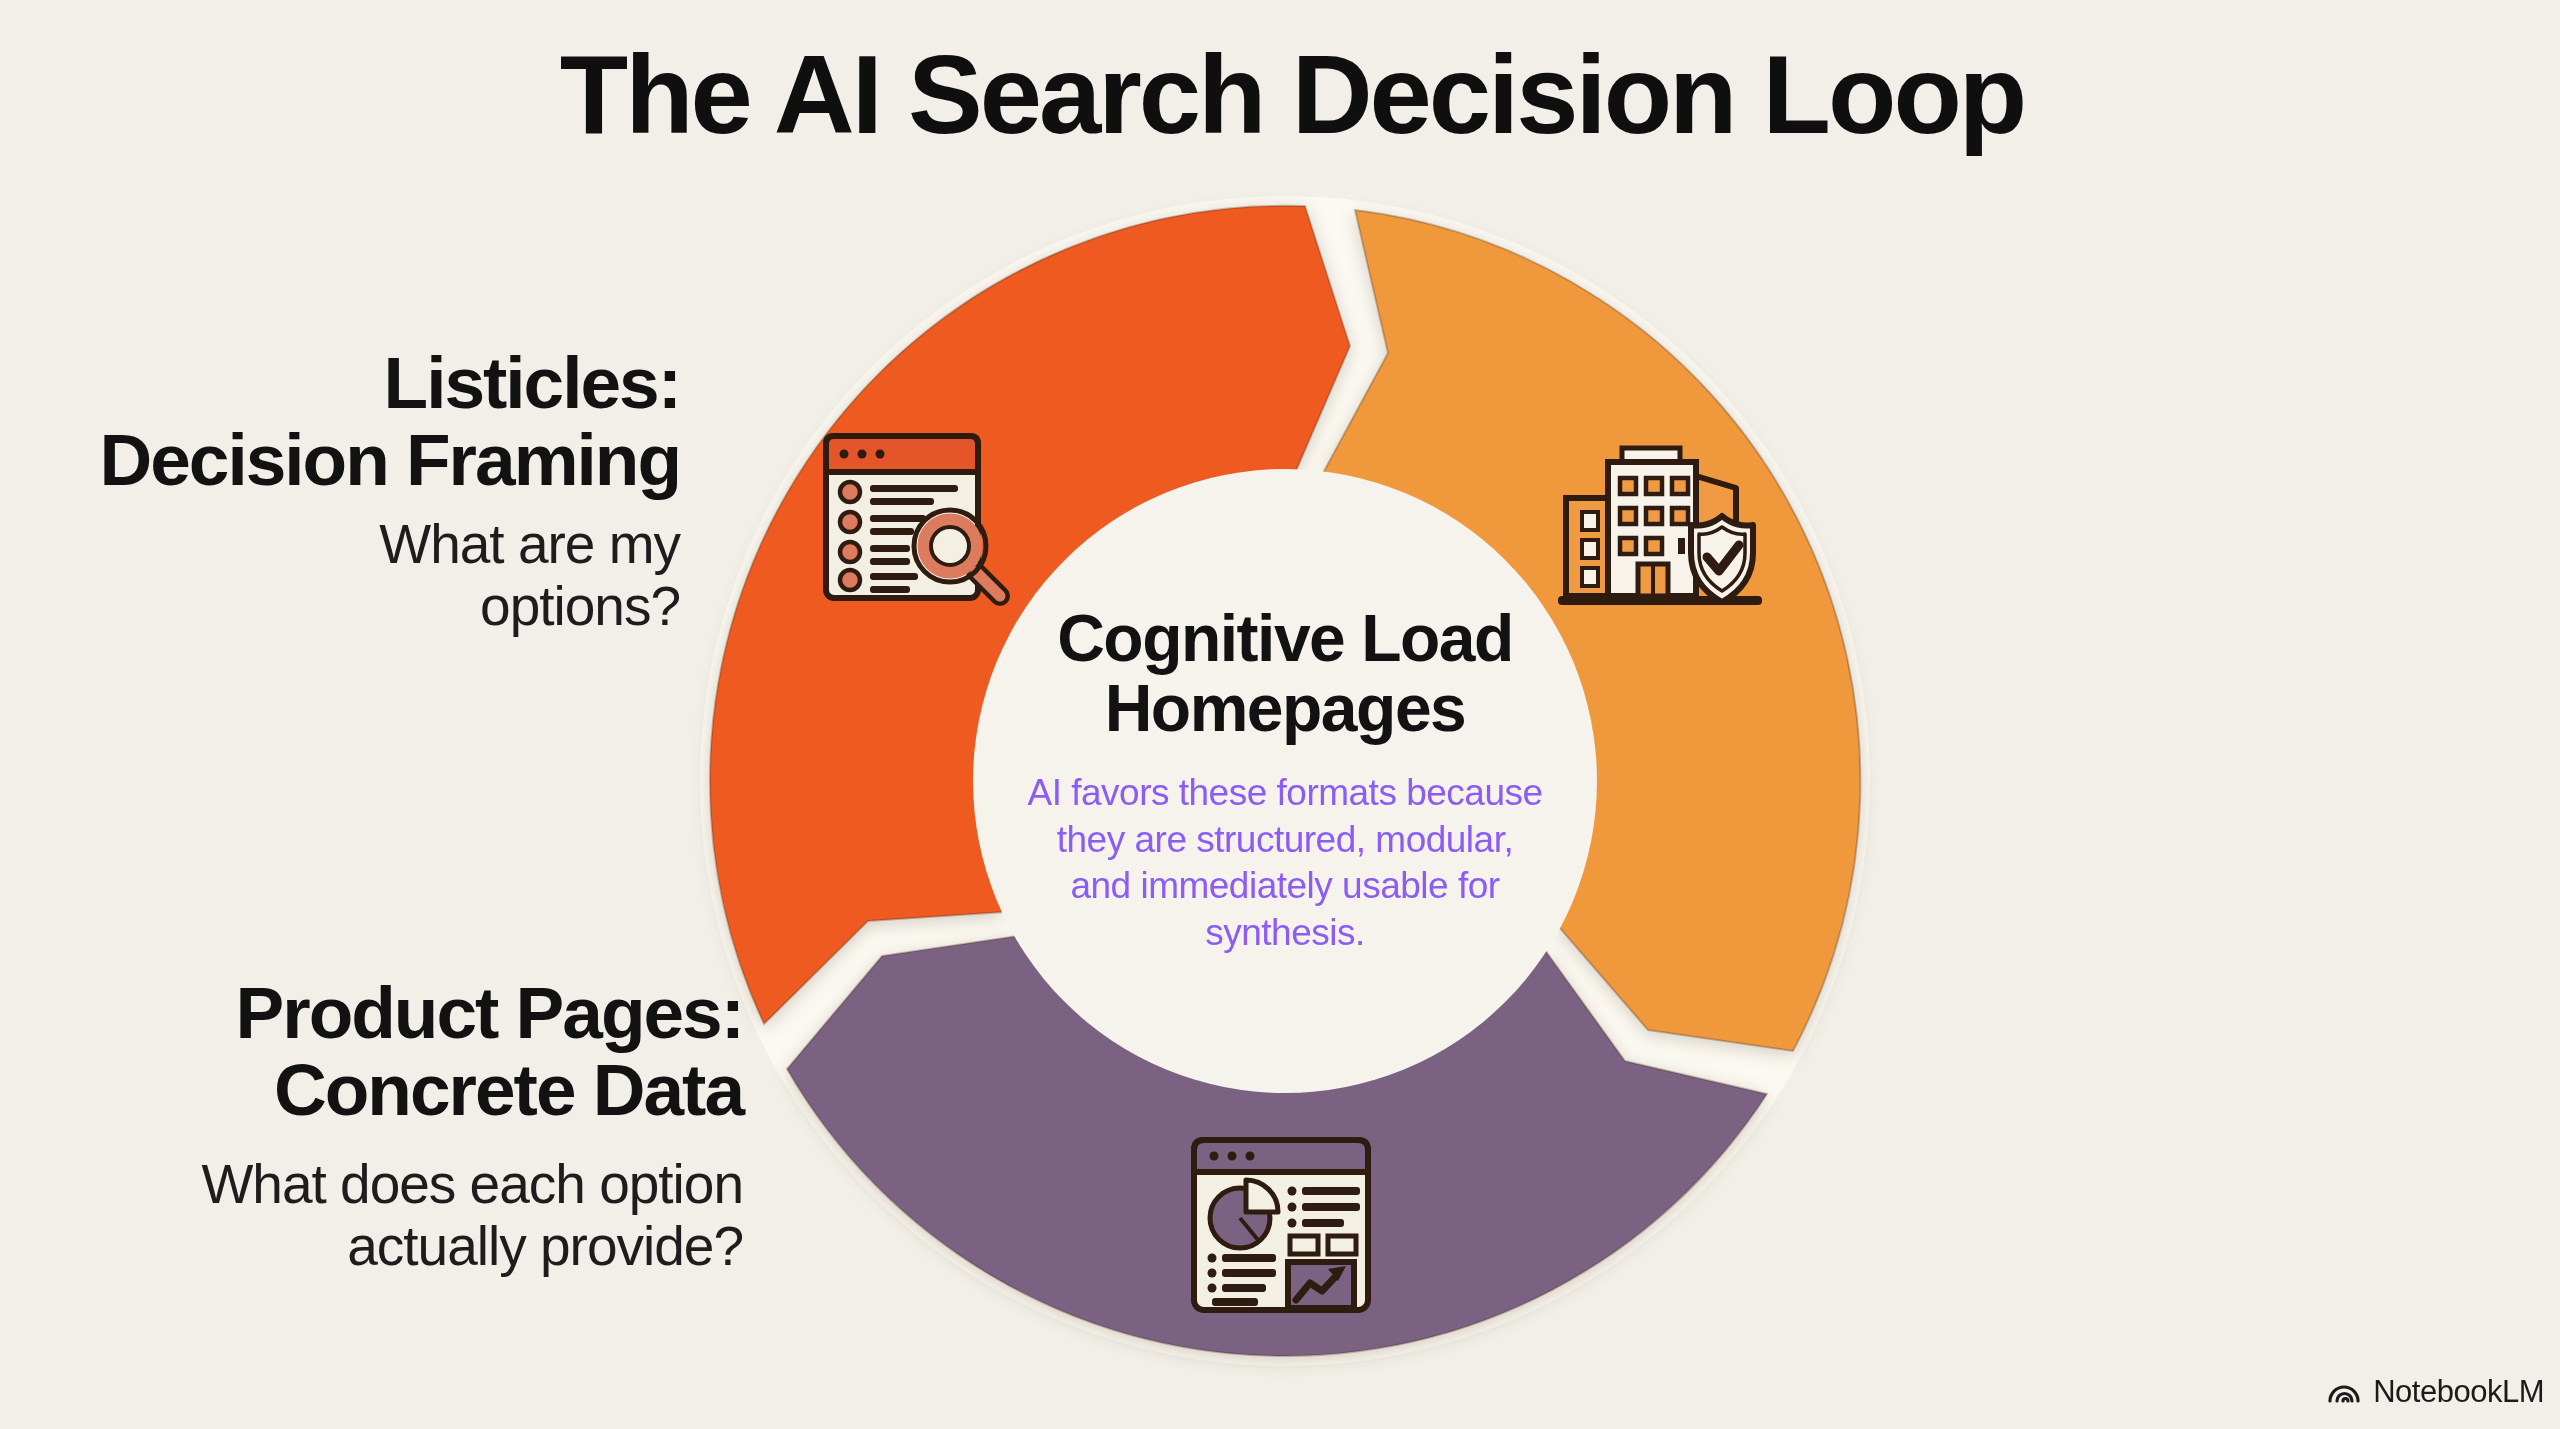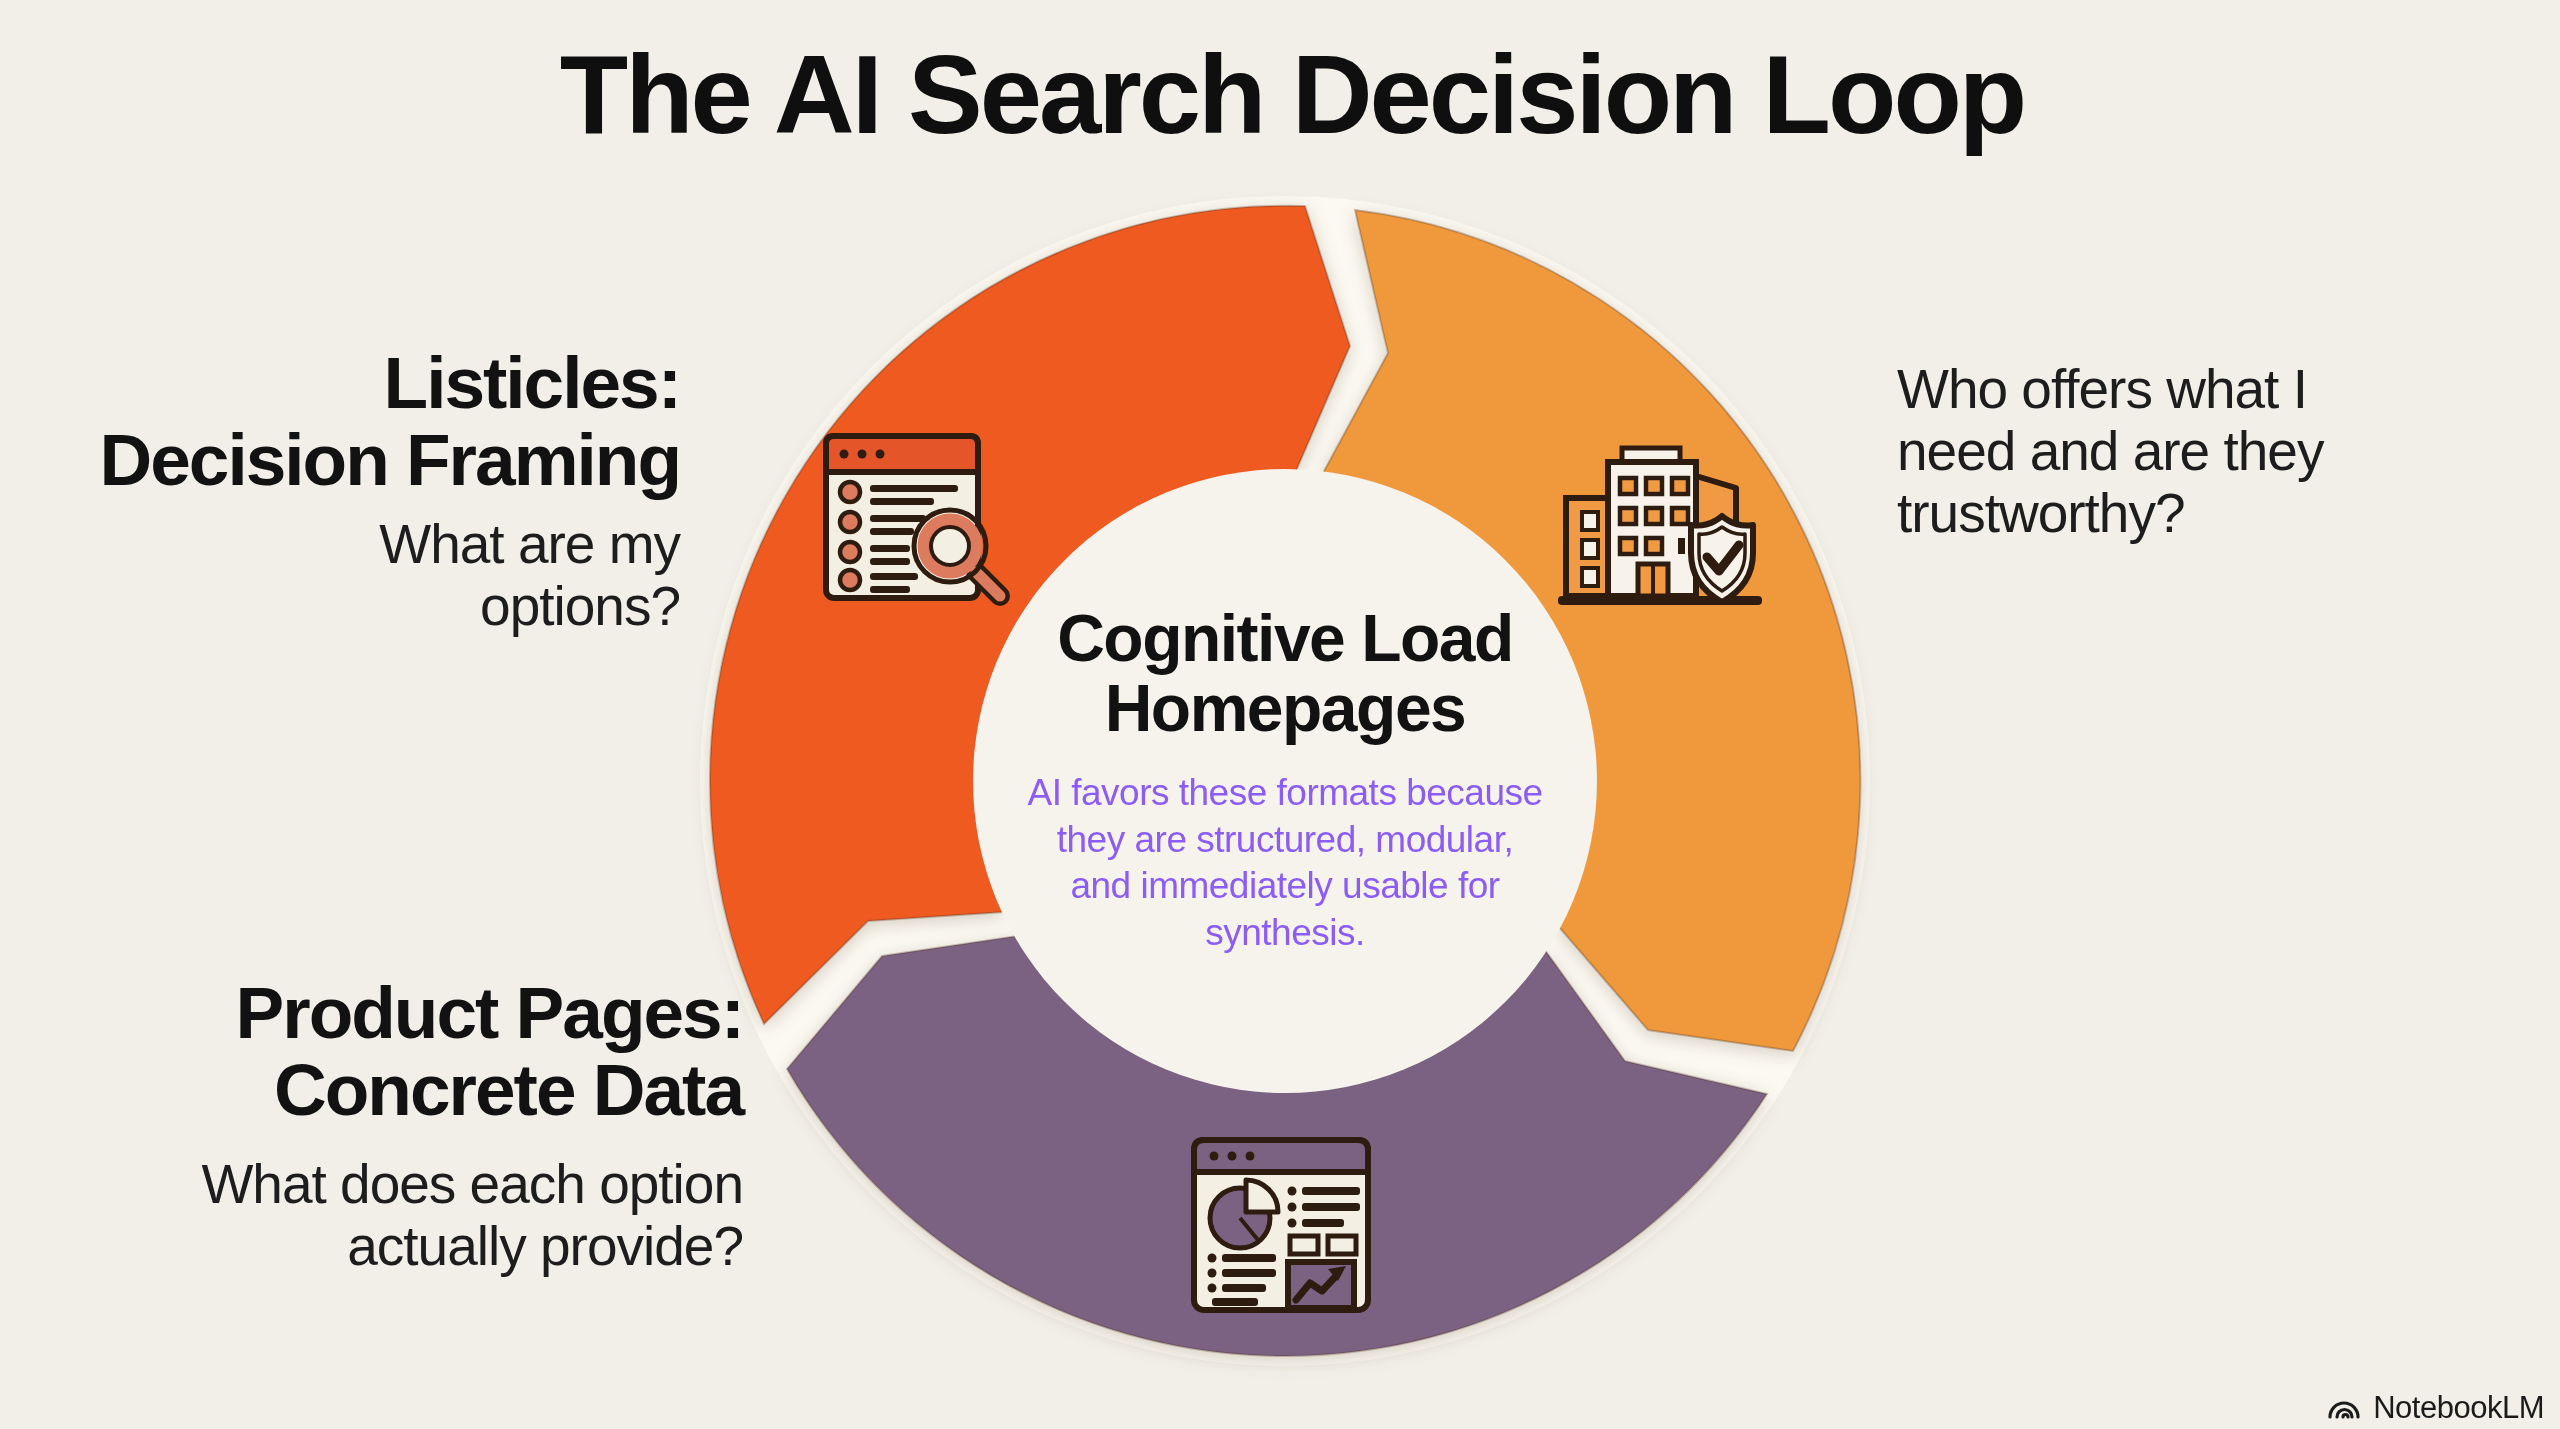--- a/index.html
+++ b/index.html
@@ -38,21 +38,21 @@
     color:#121212;white-space:pre-line;
   }
   .center-body{
     font-size:37px;font-weight:400;line-height:1.26;letter-spacing:-0.5px;
     color:#8b5cf6;white-space:pre-line;margin-top:26px;
   }
 
   .icon-svg{position:absolute;}
 
   .watermark{
-    position:absolute;right:16px;bottom:3px;display:flex;align-items:center;gap:9px;
+    position:absolute;right:16px;bottom:19px;display:flex;align-items:center;gap:9px;
     font-size:31px;font-weight:500;letter-spacing:-0.5px;color:#1b1b1b;
   }
 </style>
 </head>
 <body>
 
 <div class="stage">
 
   <svg class="base-svg" width="2560" height="1429" viewBox="0 0 2560 1429">
     <rect x="0" y="0" width="2560" height="1429" fill="#F1EFE8"></rect>
@@ -68,23 +68,20 @@
   <div class="page-title">The AI Search Decision Loop</div>
 
   <div class="section sec-listicles">
     <div class="sec-heading">Listicles:
 Decision Framing</div>
     <div class="sec-body">What are my
 options?</div>
   </div>
 
   <div class="section sec-homepages">
-    <div class="sec-body">Who offers what I
-need and are they
-trustworthy?</div>
   </div>
 
   <div class="section sec-product">
     <div class="sec-heading">Product Pages:
 Concrete Data</div>
     <div class="sec-body">What does each option
 actually provide?</div>
   </div>
 
   <div class="center-label">

